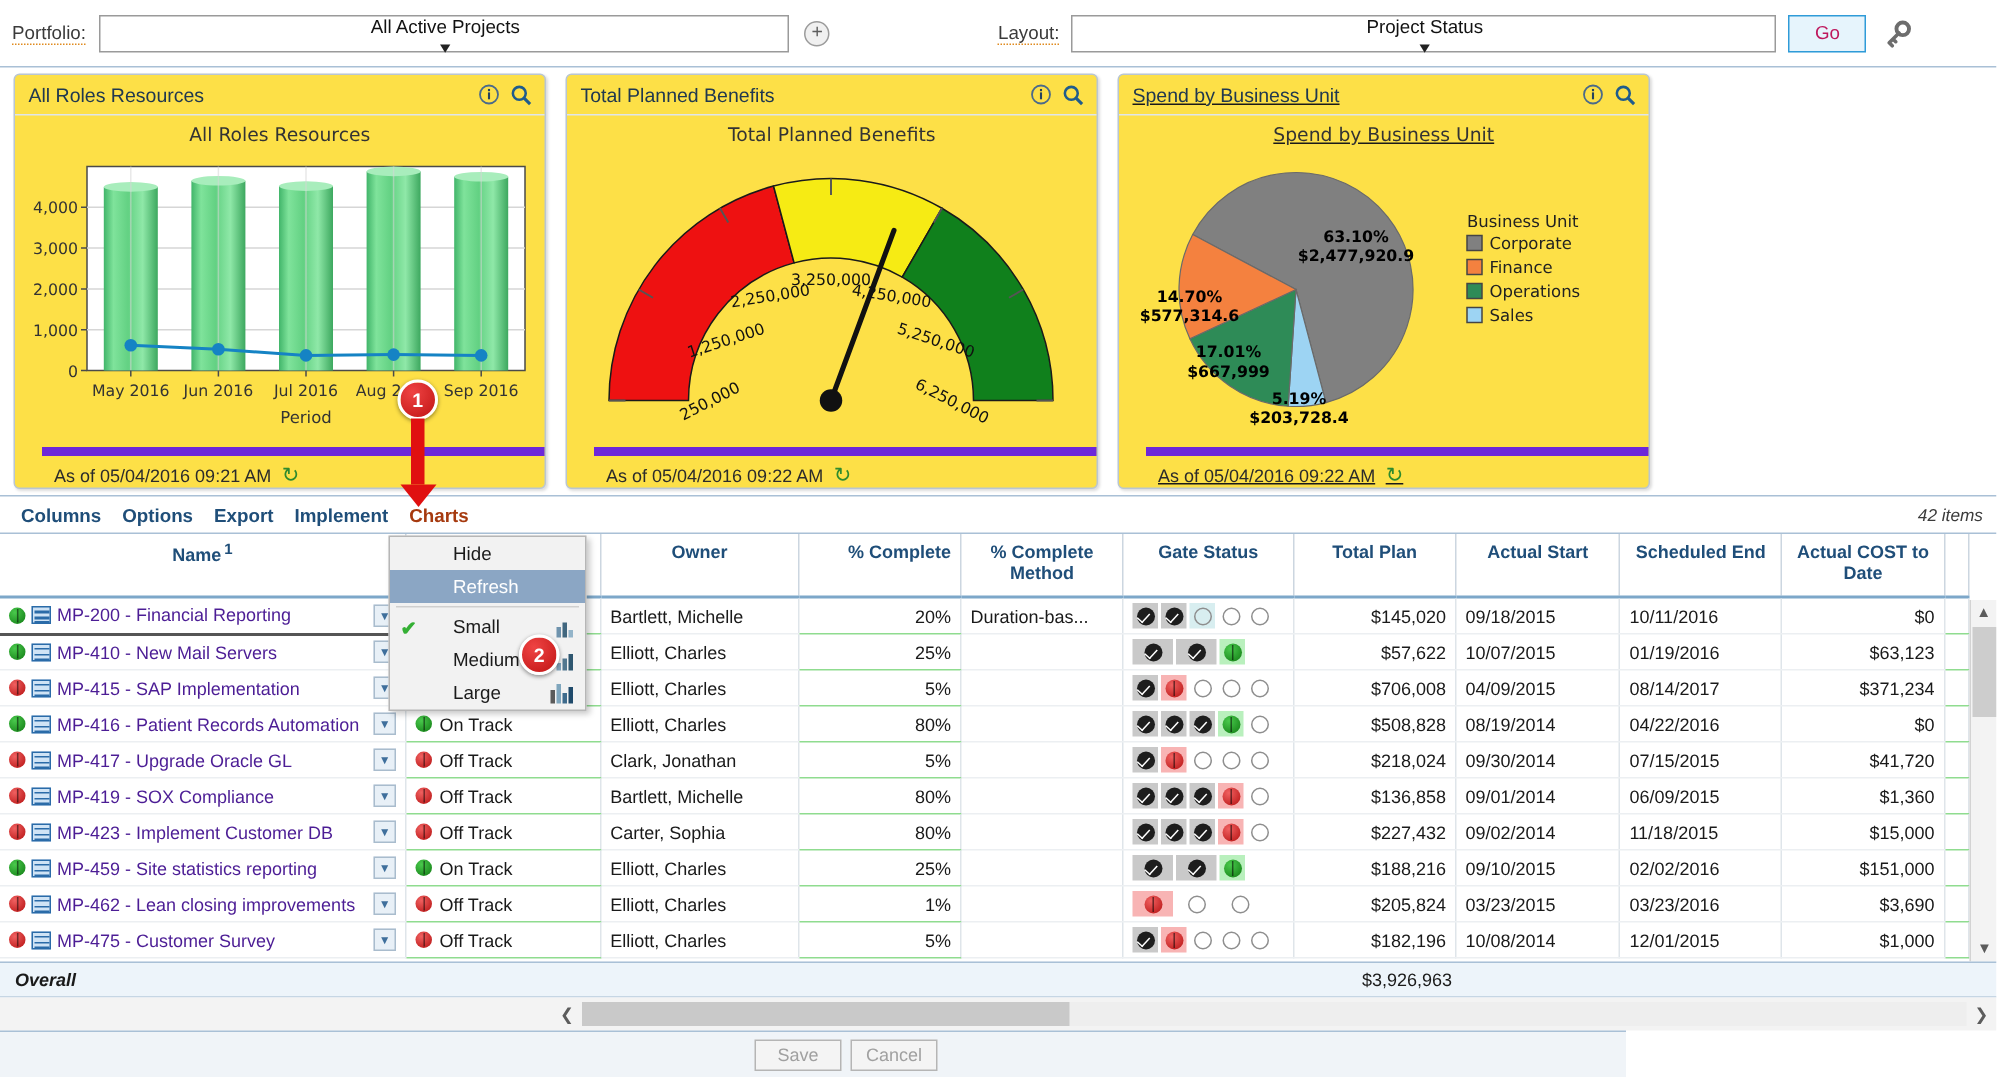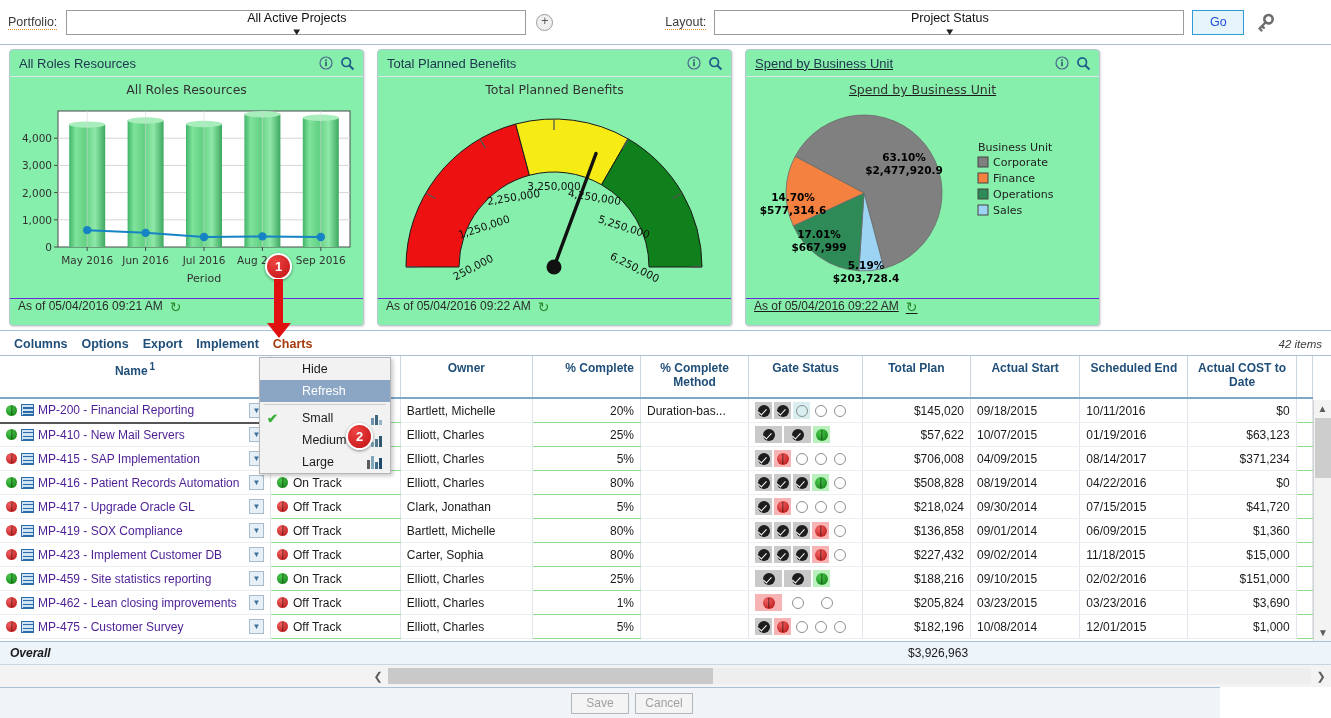--- a/index.html
+++ b/index.html
@@ -42,48 +42,48 @@
     color:#555; font-size:12px; line-height:14px; text-align:center;
     cursor:pointer; margin-left:10px; position:relative;
   }
   .plusbtn::before{
     content:"+"; position:absolute; left:0; top:-1px; width:100%;
     text-align:center; font-size:13px; color:#5d5d5d;
   }
   #gobtn {
     width:52px; height:25px; margin-left:8px;
     border:1px solid #2f9bd8; background:#e6f4fc;
-    color:#1d4ed8; font-size:12.5px; cursor:pointer;
+    color:#be185d; font-size:12.5px; cursor:pointer;
   }
   #keyicon { margin-left:12px; cursor:pointer; }
 
   
   #portlets {
     position:absolute; left:0; top:46px; width:1331px; height:285px;
     background:#ffffff;
     border-bottom:1px solid #a9c0d6;
   }
   .portlet {
     position:absolute; top:3px; height:277px;
     border:1px solid #b9c6d2; border-radius:4px;
-    background:#86efac;
+    background:#fde047;
     box-shadow:1px 1px 2px rgba(0,0,0,0.14);
   }
   .portlet-head {
     height:27px; display:flex; align-items:center;
     padding:0 8px 0 9px; border-bottom:1px solid #dfe5ea;
     justify-content:space-between;
   }
   .portlet-title { font-size:13px; color:#20384f; }
   .portlet-icons { display:flex; align-items:center; gap:7px; }
   .portlet-body { position:relative; height:221px; overflow:hidden; }
   .portlet-foot {
-    height:26px; border-top:1px solid #6d28d9;
-    display:flex; align-items:flex-start; padding-left:8px; gap:7px;
-    font-size:12px; color:#2b2b2b;
+    height:26px; border-top:6px solid #6d28d9;
+    display:flex; align-items:flex-end; padding-left:8px; gap:7px;
+    font-size:12px; color:#2b2b2b;margin-left:18px;
   }
   .chart-title { text-align:center; font-size:12.5px; color:#333; padding-top:5px;
                  font-family:"DejaVu Sans", sans-serif; }
 
   .refresh-ico { color:#2e8b2e; font-size:14px; cursor:pointer; }
 
   
   #gridtoolbar {
     position:absolute; left:0; top:332px; width:1331px; height:24px;
     border-bottom:1px solid #a9c0d6; background:#fff;
@@ -200,21 +200,21 @@
   }
   #hscrollrow .harrow { width:20px; text-align:center; font-size:11px; color:#5c5c5c;
                         cursor:pointer; }
   #htrack { position:absolute; left:388px; right:20px; top:3px; height:16px;
             background:#eeeeee; }
   #hthumb { position:absolute; left:0; top:0; width:325px; height:16px;
             background:#c9c9c9; cursor:pointer; }
 
   
   #footer {
-    position:absolute; left:0; top:687px; width:1220px; height:31px;
+    position:absolute; left:0; top:687px; width:1084px; height:31px;
     background:#f0f4f8; border-top:1px solid #a9c0d6;
     display:flex; align-items:center; justify-content:center; gap:6px;padding-left:44px;
   }
   .fbtn {
     width:58px; height:21px; border:1px solid #b5b5b5; background:#f4f4f4;
     color:#a0a0a0; font-size:12px; cursor:default;
   }
 
   
   #chartsmenu {

